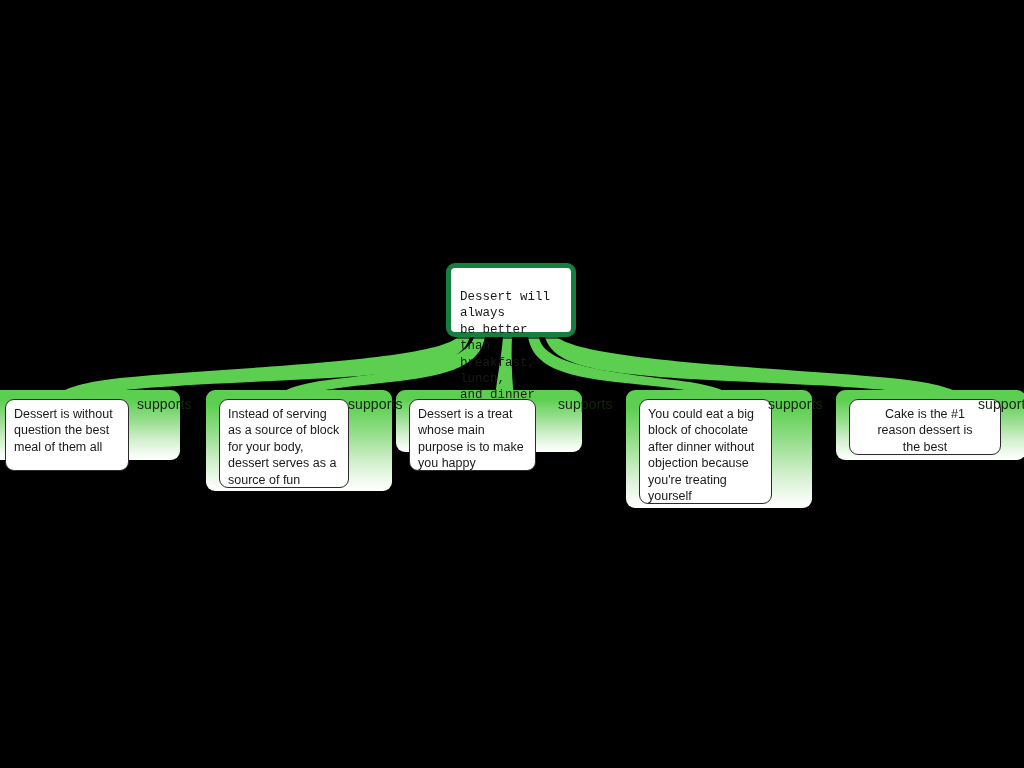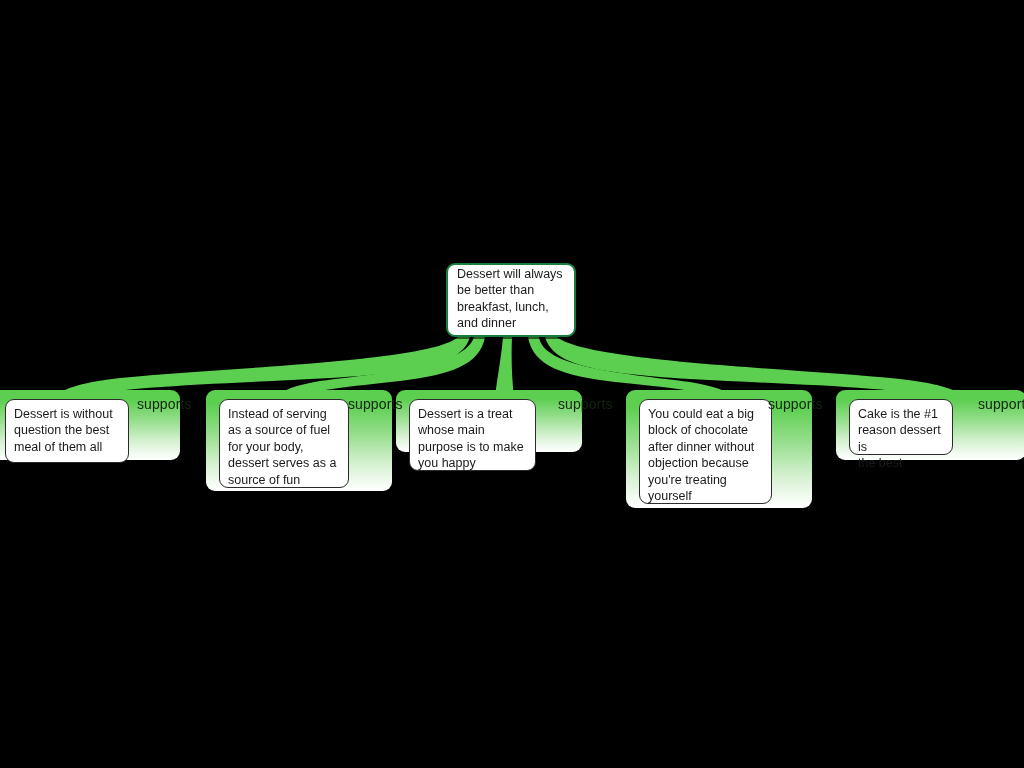--- a/index.html
+++ b/index.html
@@ -25,25 +25,26 @@
     top: 0;
     width: 1024px;
     height: 768px;
   }
 
   
   .root-node {
     position: absolute;
     box-sizing: border-box;
     background: #ffffff;
-    border: 2px solid #15803d;
+    border: 5px solid #15803d;
     border-radius: 9px;
     box-shadow: 2px 2px 0 rgba(0,0,0,0.55);
-    padding: 1px 9px 6px 9px;
+    padding: 21px 9px 6px 9px;
     z-index: 6;
+    font-family: Liberation Mono, monospace;
   }
 
   .root-text {
     font-size: 12.5px;
     line-height: 16.4px;
     color: #1a1a1a;
     white-space: pre-line;
   }
 
   
@@ -146,31 +147,31 @@
 
   <div class="root-node" id="root-node" style="left: 446px; top: 263px; width: 130px; height: 74px;">
     <div class="root-text">Dessert will always
 be better than
 breakfast, lunch,
 and dinner</div>
   </div>
 
   <div id="reasons-layer">
       <div class="reason-card" style="left: -8px; top: 390px; width: 188px; height: 70px;">
-        <div class="reason-inner" style="width: 124px; height: 64px;">
+        <div class="reason-inner" style="width: 124px; height: 72px;">
           <div class="reason-text">Dessert is without
 question the best
 meal of them all</div>
         </div>
       </div>
       <div class="relation-label" style="left: 137px; top: 399px;">supports</div>
       <div class="reason-card" style="left: 206px; top: 390px; width: 186px; height: 101px;">
         <div class="reason-inner" style="width: 130px; height: 89px;">
           <div class="reason-text">Instead of serving
-as a source of fuel
+as a source of block
 for your body,
 dessert serves as a
 source of fun</div>
         </div>
       </div>
       <div class="relation-label" style="left: 348px; top: 399px;">supports</div>
       <div class="reason-card" style="left: 396px; top: 390px; width: 186px; height: 62px;">
         <div class="reason-inner" style="width: 127px; height: 72px;">
           <div class="reason-text">Dessert is a treat
 whose main
@@ -184,21 +185,21 @@
           <div class="reason-text">You could eat a big
 block of chocolate
 after dinner without
 objection because
 you're treating
 yourself</div>
         </div>
       </div>
       <div class="relation-label" style="left: 768px; top: 399px;">supports</div>
       <div class="reason-card" style="left: 836px; top: 390px; width: 190px; height: 70px;">
-        <div class="reason-inner" style="width: 104px; height: 56px;">
+        <div class="reason-inner" style="width: 152px; height: 56px; text-align: center;">
           <div class="reason-text">Cake is the #1
 reason dessert is
 the best</div>
         </div>
       </div>
       <div class="relation-label" style="left: 978px; top: 399px;">supports</div>
     </div>
 
 </div>
 

